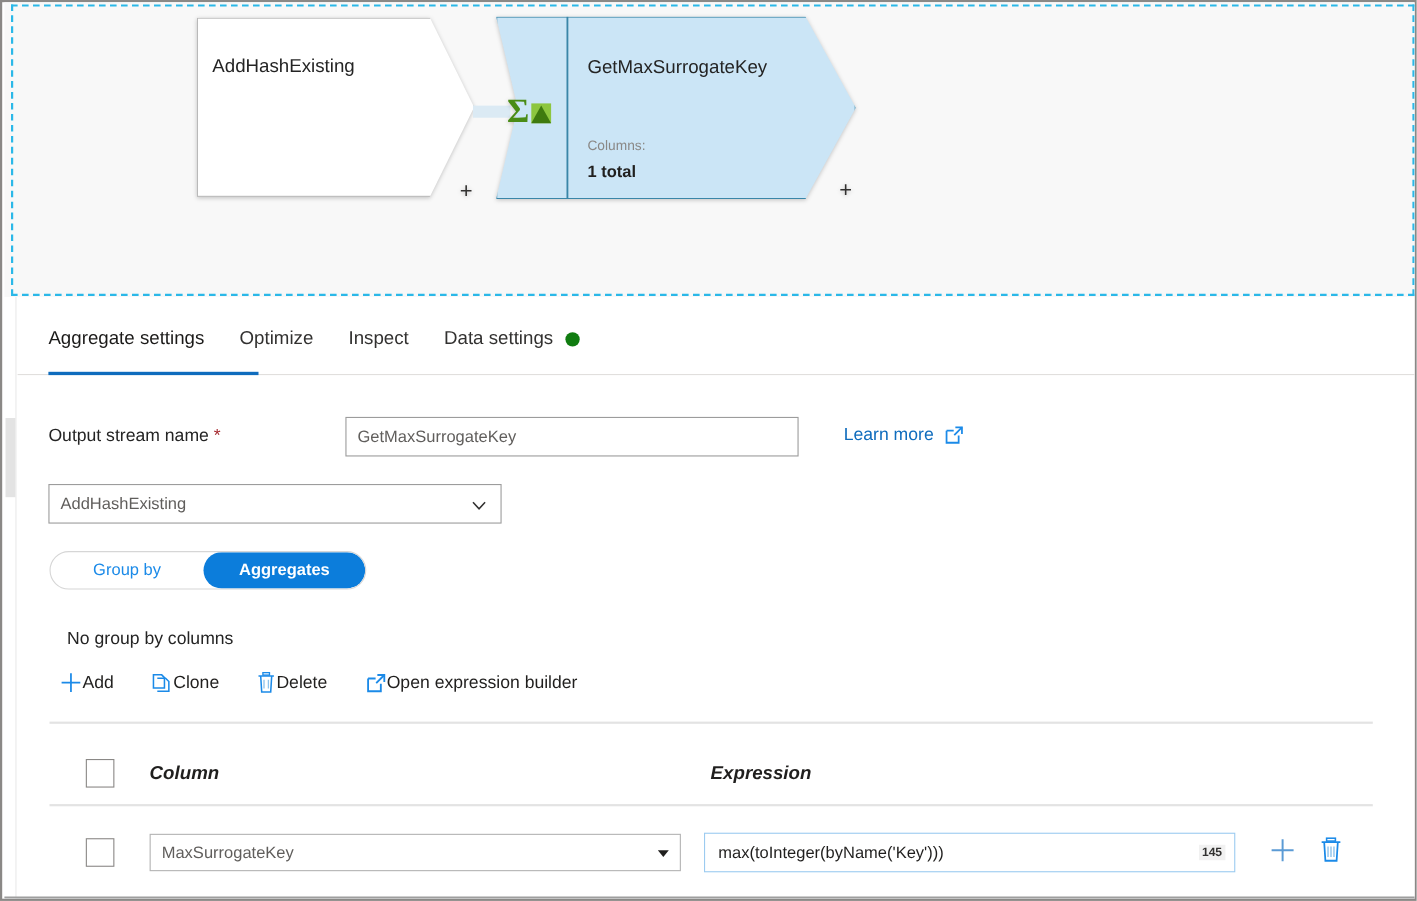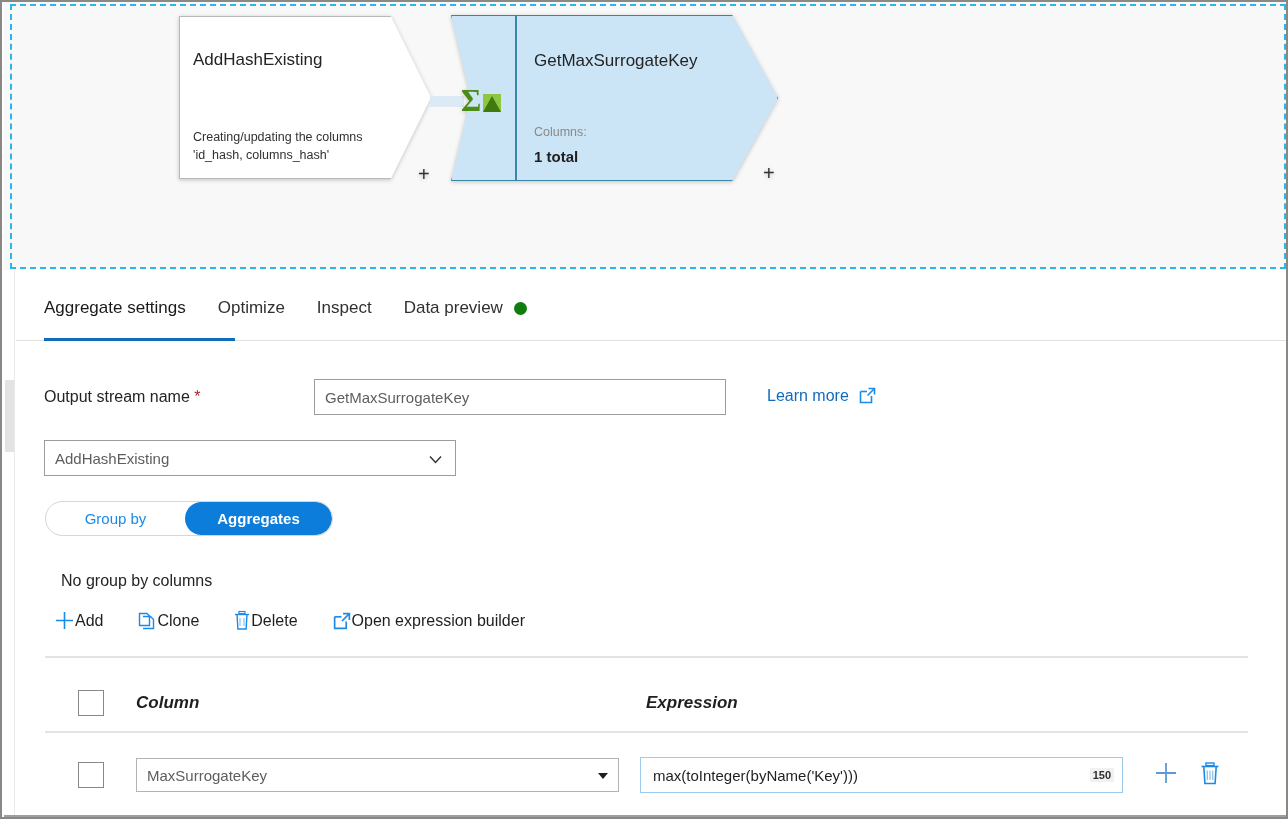--- a/index.html
+++ b/index.html
@@ -317,24 +317,20 @@
 
 <div id="app">
 
   <div id="canvas">
 
     <div id="canvas-selection"></div>
 
     <div class="node" id="node-source">
       <div class="shape"></div>
       <div class="title">AddHashExisting</div>
-      <div class="desc">
-        <div>Creating/updating the columns</div>
-        <div>'id_hash, columns_hash'</div>
-      </div>
       <div class="plus-glyph">+</div>
     </div>
 
     <div id="connector"></div>
 
     <div class="node" id="node-agg">
       <div class="shape"></div>
       <div class="iconbox"></div>
       <div class="icon">
         <svg viewBox="0 0 44 34" width="44" height="34">
@@ -362,21 +358,21 @@
       <div class="tab active">
         <span>Aggregate settings</span>
       </div>
       <div class="tab">
         <span>Optimize</span>
       </div>
       <div class="tab">
         <span>Inspect</span>
       </div>
       <div class="tab">
-        <span>Data preview</span>
+        <span>Data settings</span>
         <span class="green-dot"></span>
       </div>
     </div>
     <div id="tab-underline"></div>
 
     <div class="field-row" id="row-output">
       <div class="field-label">
         <span>Output stream name</span>
         <span class="req">*</span>
       </div>
@@ -480,21 +476,21 @@
         <div class="checkbox"></div>
       </div>
 
       <div class="row-combo">
         <span class="val">MaxSurrogateKey</span>
         <span class="caret"></span>
       </div>
 
       <div id="expr-wrap">
         <span class="expr-val">max(toInteger(byName('Key')))</span>
-        <span class="type-badge">150</span>
+        <span class="type-badge">145</span>
       </div>
 
       <div id="row-actions">
         <span class="act">
           <svg width="26" height="26" viewBox="0 0 26 26">
             <path d="M13 3 L13 23 M3 13 L23 13" stroke="#5b9bd5" stroke-width="1.8"></path>
           </svg>
         </span>
         <span class="act">
           <svg width="22" height="25" viewBox="0 0 22 25">

